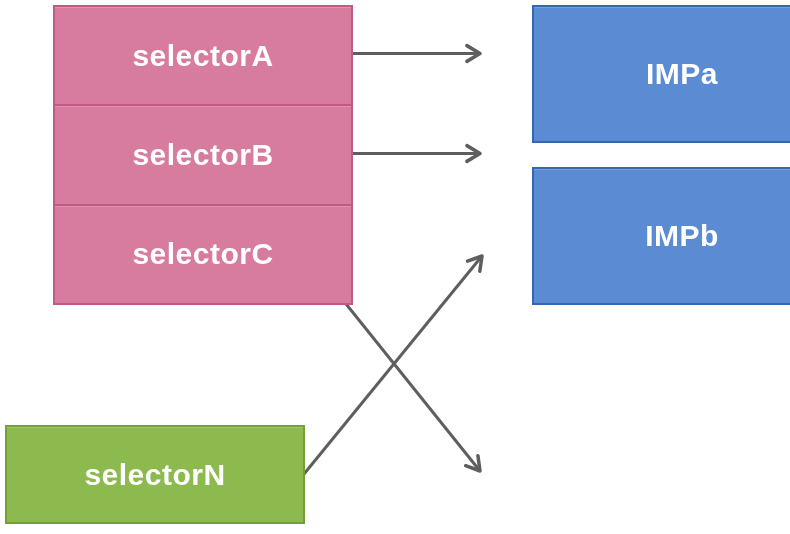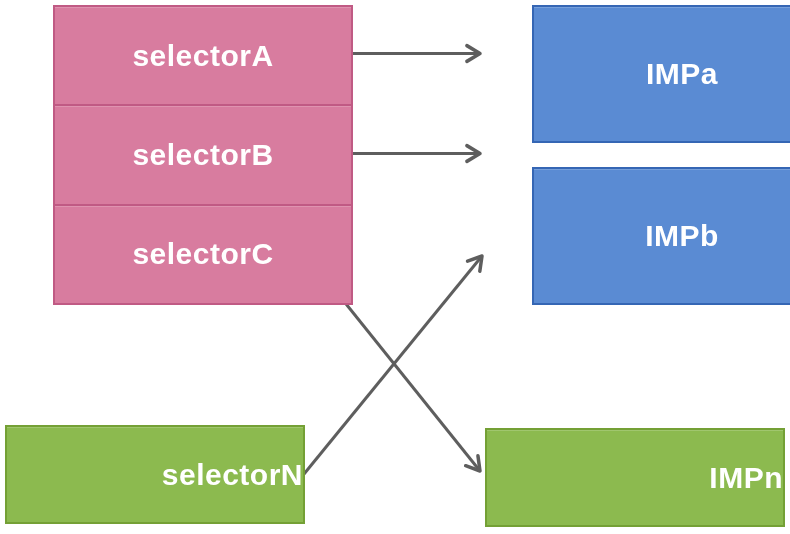--- a/index.html
+++ b/index.html
@@ -59,21 +59,20 @@
     background: var(--pink-fill, #D87C9F);
     border: 2px solid var(--pink-border, #C05A84);
   }
   .blue-node {
     background: var(--blue-fill, #5A8BD3);
     border: 2px solid var(--blue-border, #3566B4);
   }
   .green-node {
     background: var(--green-fill, #8CBA4F);
     border: 2px solid var(--green-border, #74A035);
-    justify-content: flex-end;
   }
 
   #selector-stack { left: 5px; top: 5px; width: 300px; height: 300px; }
   #imp-stack      { left: 484px; top: 5px; width: 300px; height: 300px; gap: 26px; }
   #selector-n     { position: absolute; left: 5px; top: 425px; width: 300px; height: 99px; }
   #imp-n          { position: absolute; left: 485px; top: 428px; width: 300px; height: 99px; }
 </style>
 </head>
 <body>
 
@@ -109,17 +108,14 @@
     </div>
     <div class="node blue-node">
       <span>IMPb</span>
     </div>
   </div>
 
   <div class="node green-node" id="selector-n">
     <span>selectorN</span>
   </div>
 
-  <div class="node green-node" id="imp-n">
-    <span>IMPn</span>
-  </div>
 
 </div>
 
 </body></html>

